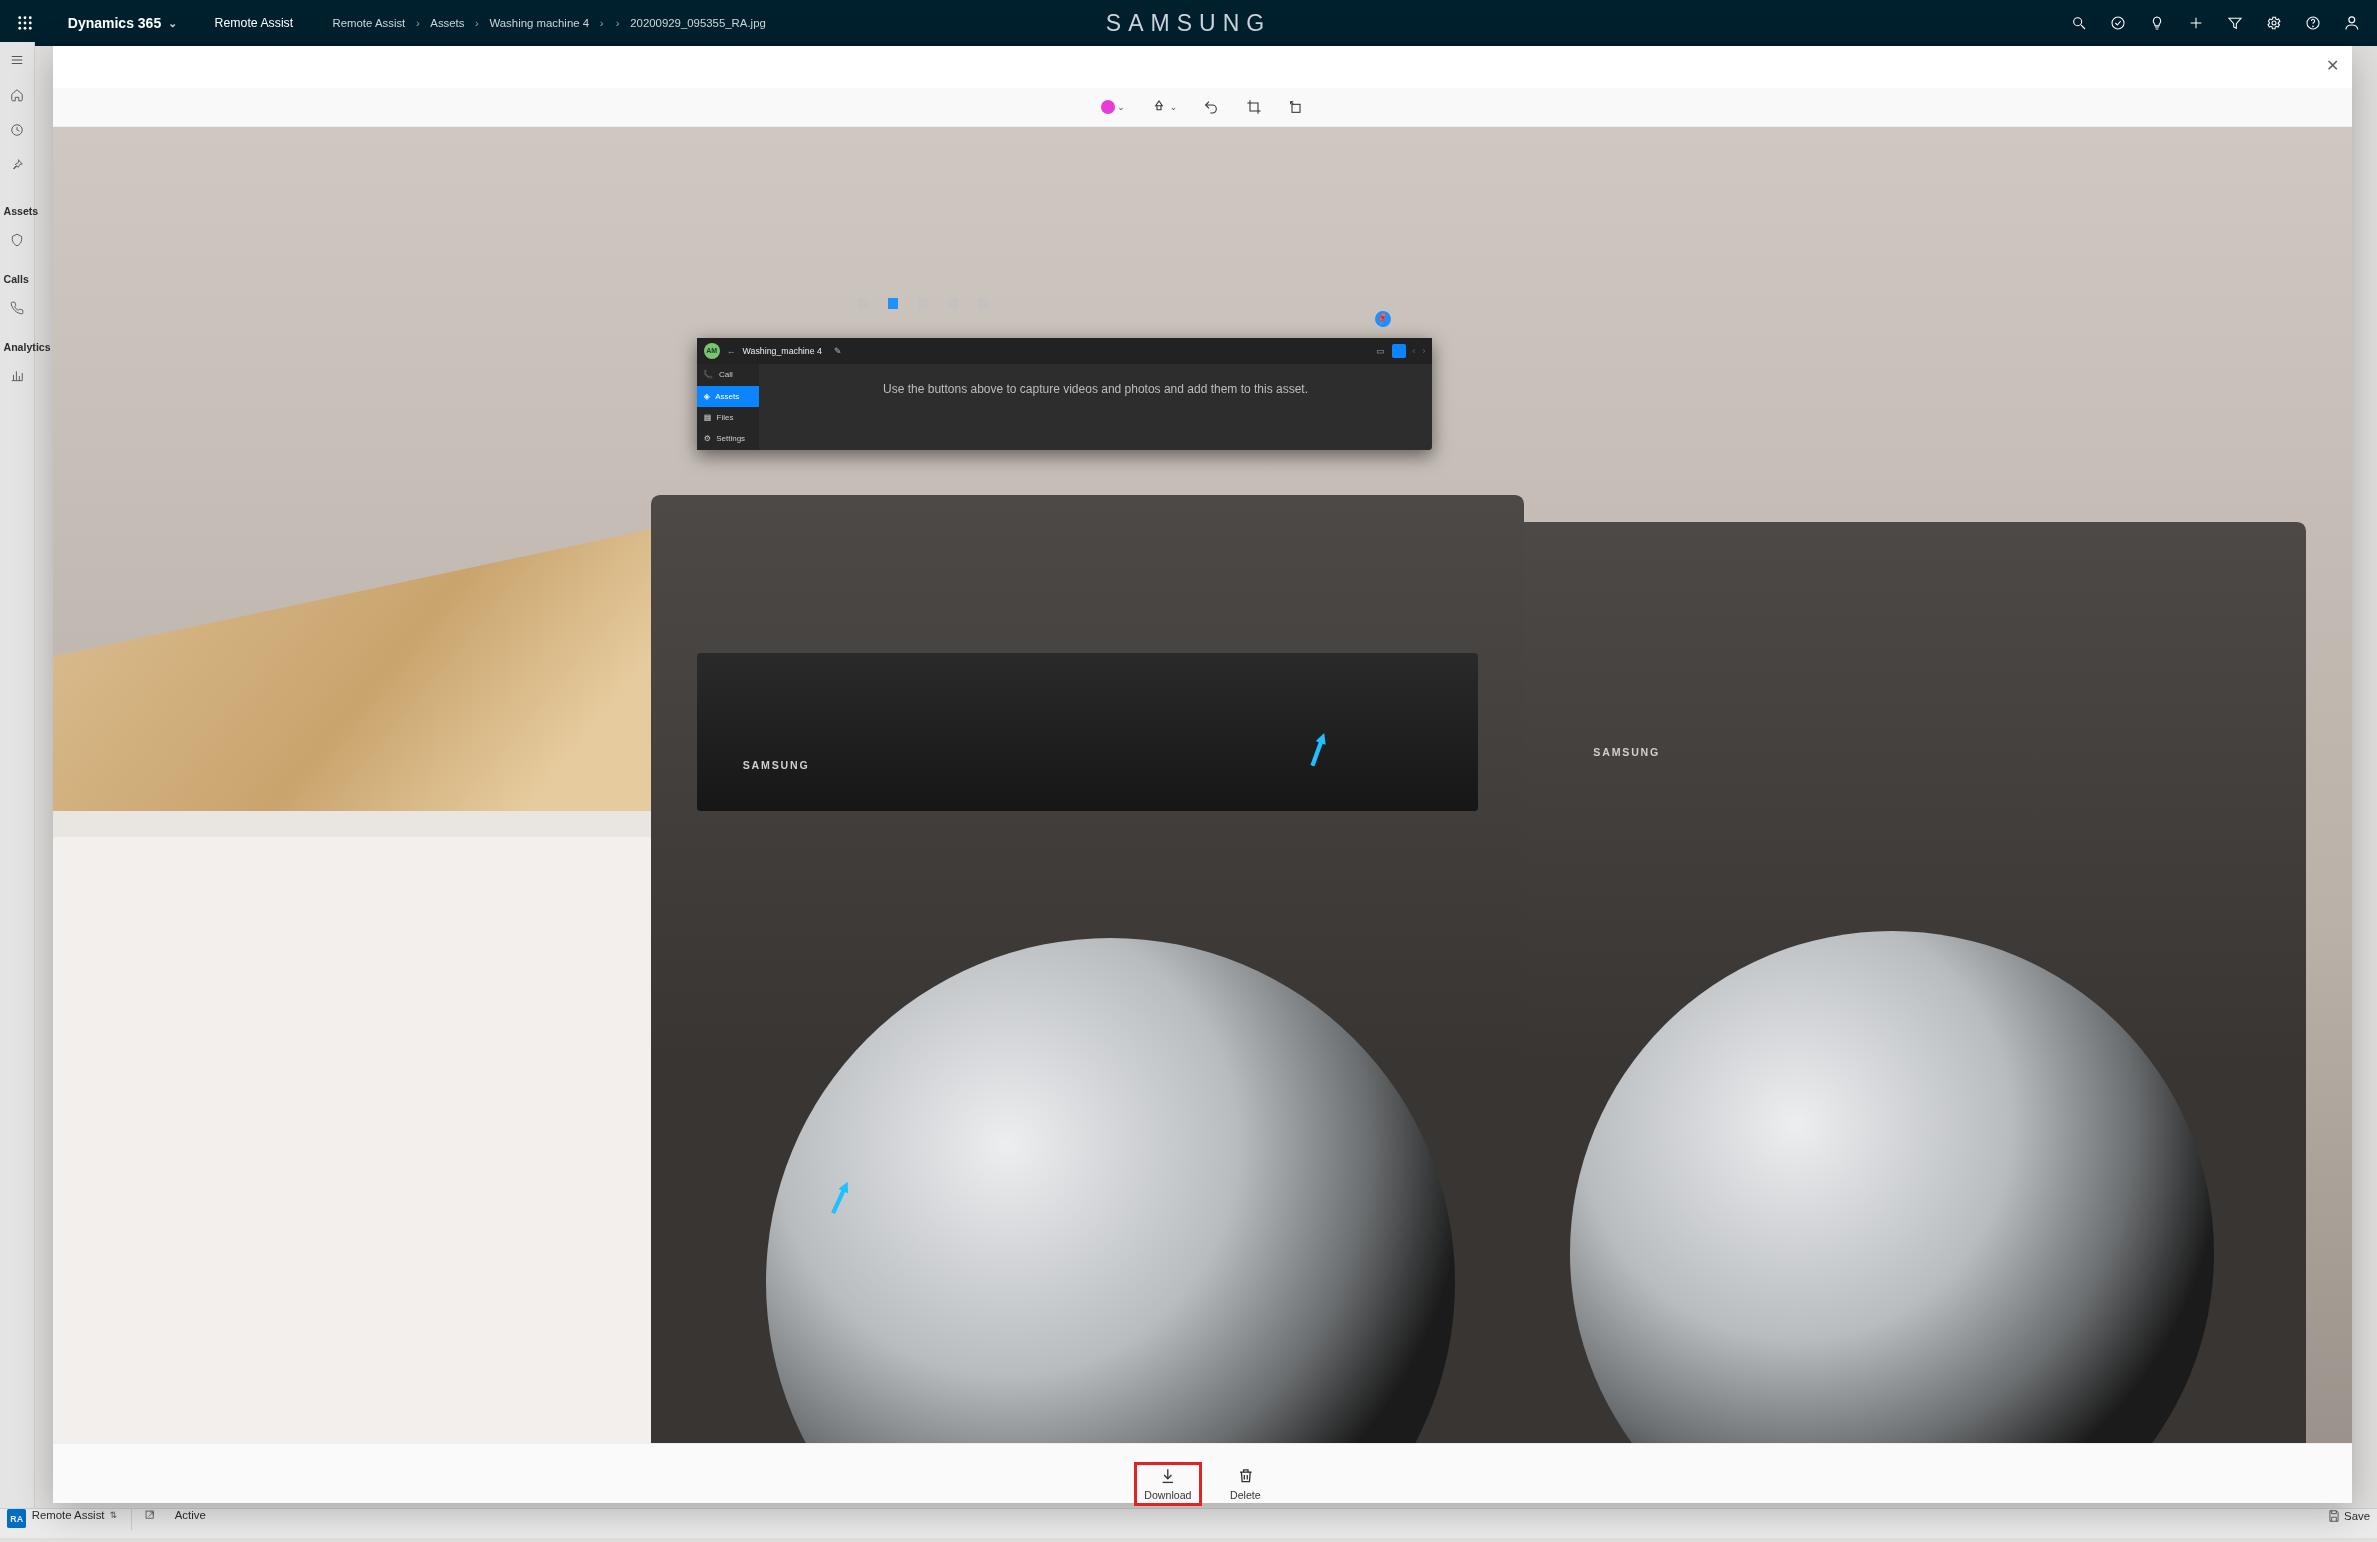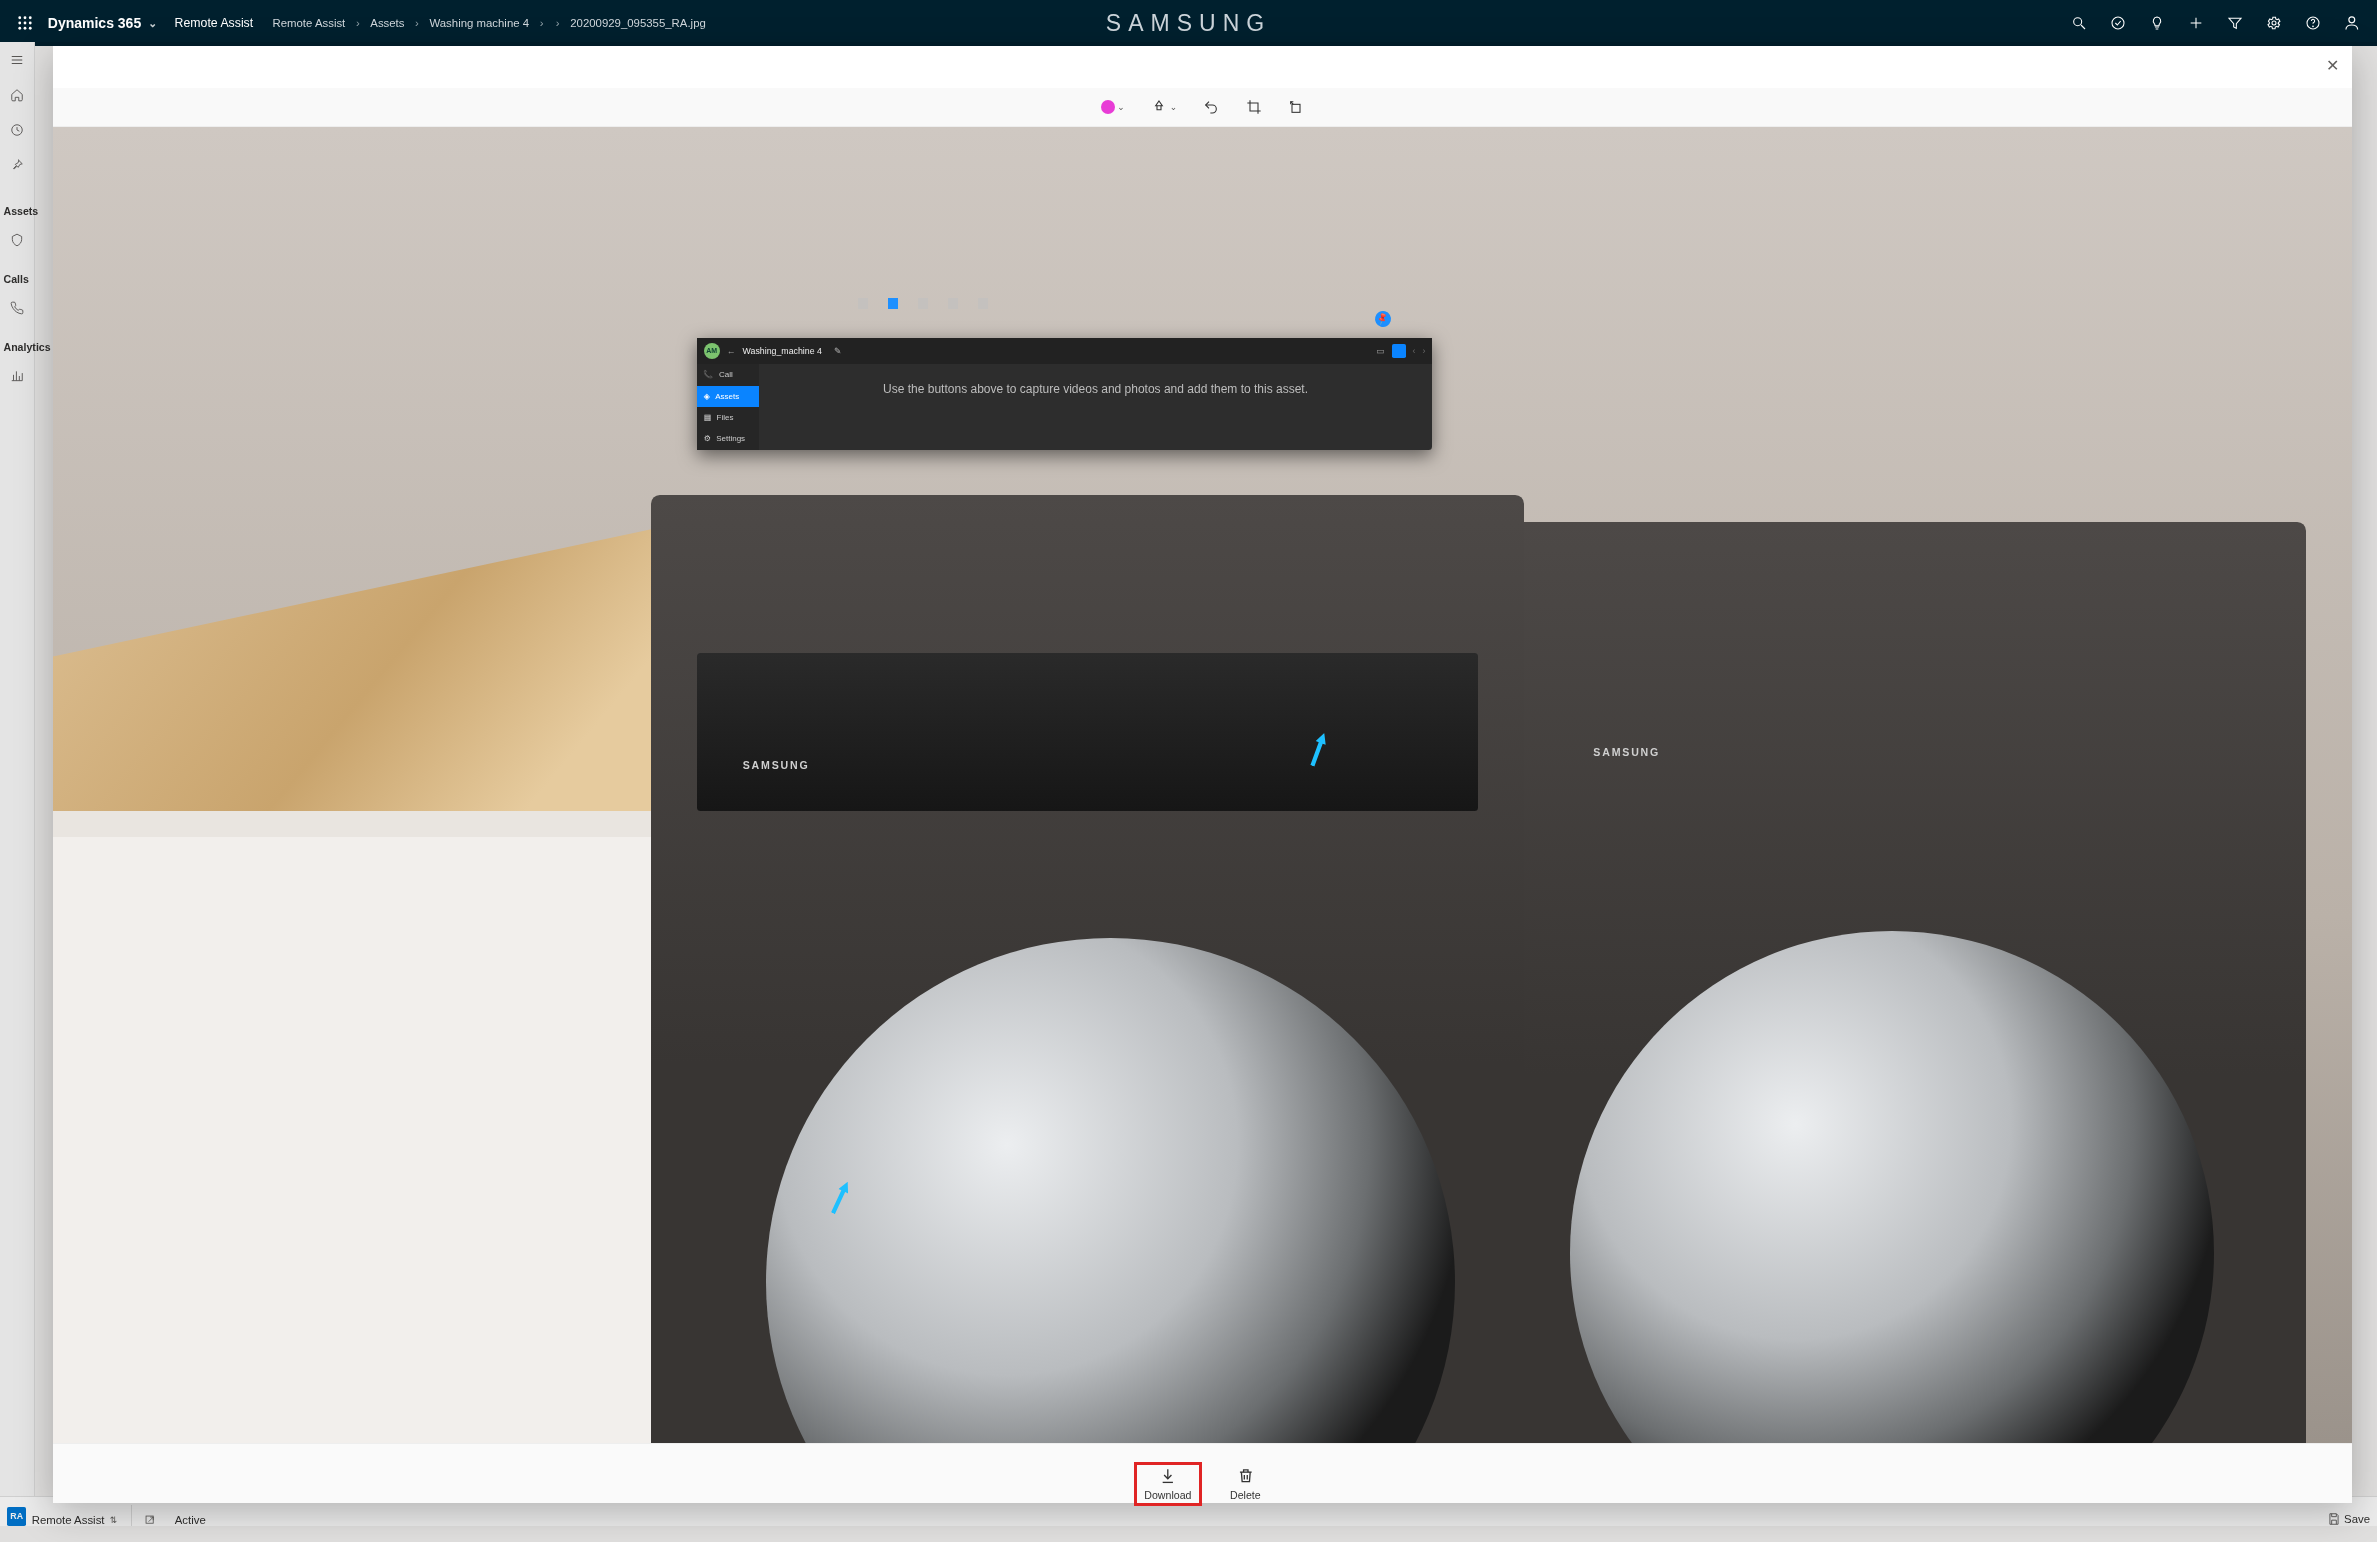--- a/index.html
+++ b/index.html
@@ -1,21 +1,21 @@
 <!DOCTYPE html>
 <html><head>
 <meta charset="utf-8">
 <style>
   * { box-sizing: border-box; margin: 0; padding: 0; }
   html, body { width: 100%; height: 100%; font-family: "Segoe UI", Arial, sans-serif; font-size: 12.3px; color: #333; background: #f3f2f1; overflow: hidden; }
   
   
   .topbar {
     height: 46px; background: #00202e; color: #fff; display: flex; align-items: center;
-    padding: 0 5.3px; font-size: 12.3px; position: relative;
+    padding: 0 5.3px; font-size: 12.3px; position: relative; gap: 20px;
   }
   .waffle { width: 39px; height: 42px; display: flex; align-items: center; justify-content: center; cursor: pointer; }
   .waffle svg { fill: #fff; }
   .product { font-weight: 600; font-size: 14px; padding: 0 3.5px; display: flex; align-items: center; gap: 7px; cursor: pointer;}
   .product .chev { font-size: 10.6px; opacity: .8; }
   .app-name { padding: 0 14px; font-size: 12.3px; }
   .crumbs { display: flex; align-items: center; gap: 8.8px; padding-left: 5.3px; color: #d0d7dc; font-size: 11.4px; }
   .crumbs .sep::before { content: "›"; opacity: .7; padding: 0 1.8px; }
   .crumbs .item { cursor: pointer; }
   .env-label { position: absolute; left: 50%; transform: translateX(-50%); font-size: 23px; letter-spacing: 7px; color: #ccd4da; font-weight: 300; }
@@ -30,22 +30,22 @@
   }
   .leftrail .rail-ico { height: 35px; display:flex; align-items:center; justify-content:center; cursor:pointer; }
   .leftrail .section-label { font-size: 10.6px; font-weight: 600; color: #323130; padding: 5.3px 3.5px; }
   .leftrail svg { stroke:#605e5c; fill:none; }
 
   
   .scrim { position: absolute; inset: 42px 0 0 0; background: rgba(0,0,0,.08); z-index: 5; }
 
   
   .statusbar {
-    position: absolute; left: 0; right: 0; bottom: 16px; height: 30px; background: #fff; border-top: 0.9px solid #e1e1e1;
-    display: flex; align-items: flex-end; padding: 0 7px; z-index: 3; font-size: 11.4px; color: #323130;
+    position: absolute; left: 0; right: 0; bottom: 4px; height: 30px; background: #fff; border-top: 0.9px solid #e1e1e1;
+    display: flex; align-items: flex-start; padding: 0 7px; z-index: 3; font-size: 11.4px; color: #323130;
   }
   .statusbar .badge { width: 19.4px; height: 19.4px; background:#0078d4; color:#fff; font-size:8.8px; font-weight:700; display:flex; align-items:center; justify-content:center; border-radius:1.8px; margin-right:5.3px; }
   .statusbar .selector { display:flex; align-items:center; gap:5.3px; padding-right:8.8px; cursor:pointer;}
   .statusbar .up-down { font-size:8.8px; color:#605e5c;}
   .statusbar .divider { width:0.9px; height:21px; background:#e1e1e1; margin:0 5.3px;}
   .statusbar .status-ico { width:25px; display:flex; justify-content:center;}
   .statusbar .right { margin-left:auto; display:flex; align-items:center; gap:3px;}
   .statusbar svg { stroke:#605e5c; fill:none;}
 
   

